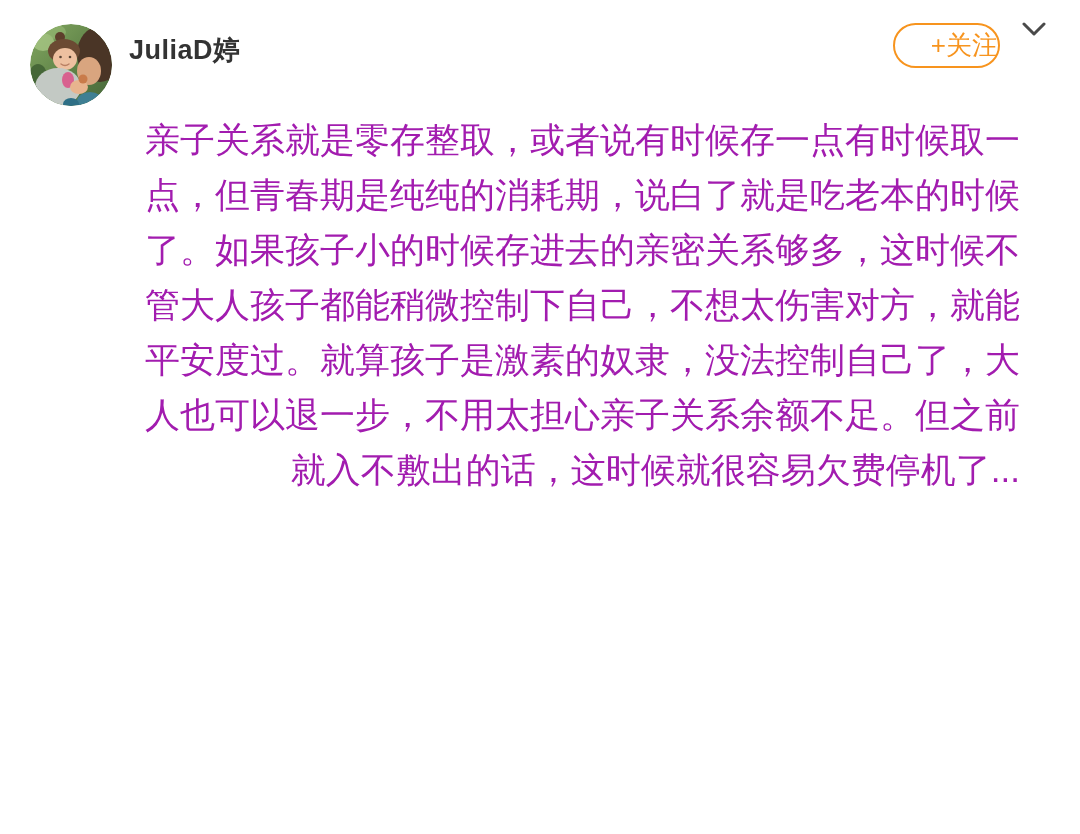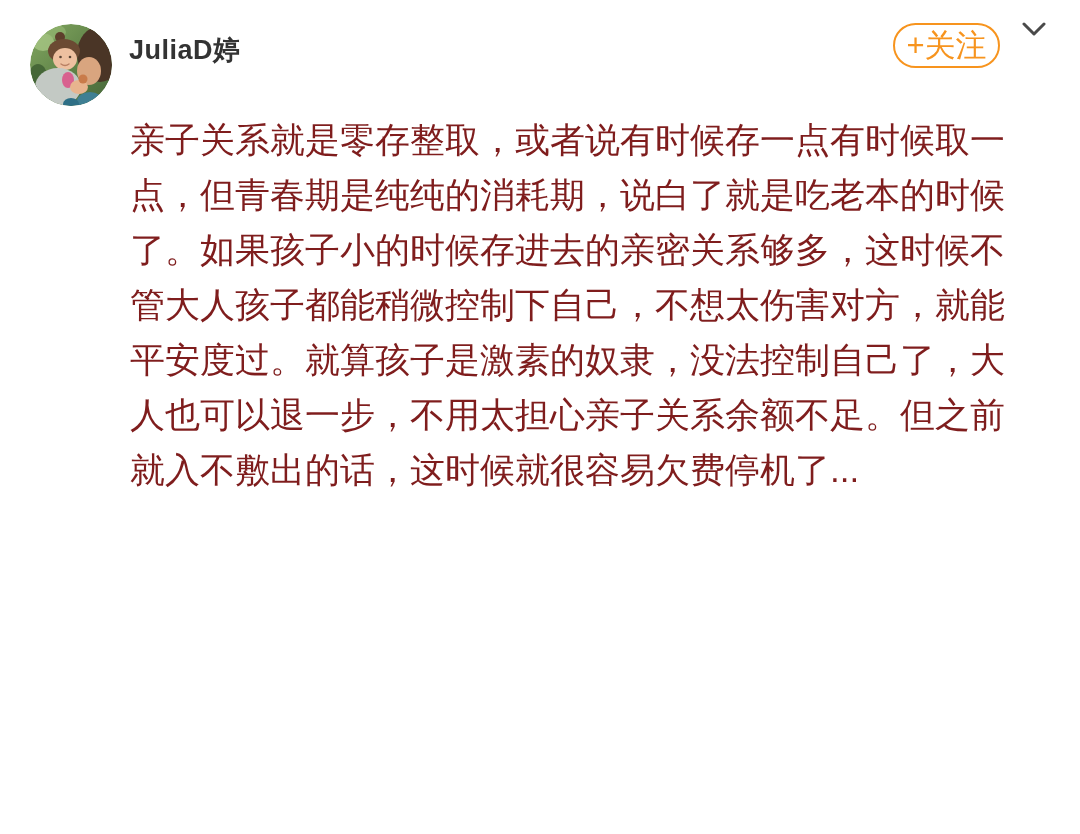--- a/index.html
+++ b/index.html
@@ -34,45 +34,45 @@
     cursor: pointer;
   }
   .follow-button {
     position: absolute;
     left: 893px; top: 23px;
     width: 107px; height: 45px;
     border: 2px solid #f7941e;
     border-radius: 23px;
     background: #ffffff;
     color: #f7941e;
-    font-size: 31px;
+    font-size: 26px;
     display: flex;
     align-items: center;
-    justify-content: center;
+    justify-content: flex-end;
     cursor: pointer;
     font-family: "Liberation Sans", sans-serif;
   }
   .collapse-chevron {
     position: absolute;
     left: 1022px; top: 21px;
     width: 24px; height: 18px;
     cursor: pointer;
     display: flex;
     align-items: center;
     justify-content: center;
   }
   .post-body {
     position: absolute;
     left: 130px; top: 112px;
     width: 890px;
     font-size: 35px;
     line-height: 55px;
-    color: #7f1d1d;
+    color: #a21caf;
     letter-spacing: 0;
-    text-align: left;
+    text-align: right;
   }
   .post-body p { margin: 0; }
 </style>
 </head>
 <body>
 
 <div class="post-card">
 
   <div class="avatar">
     <svg viewBox="0 0 82 82">

